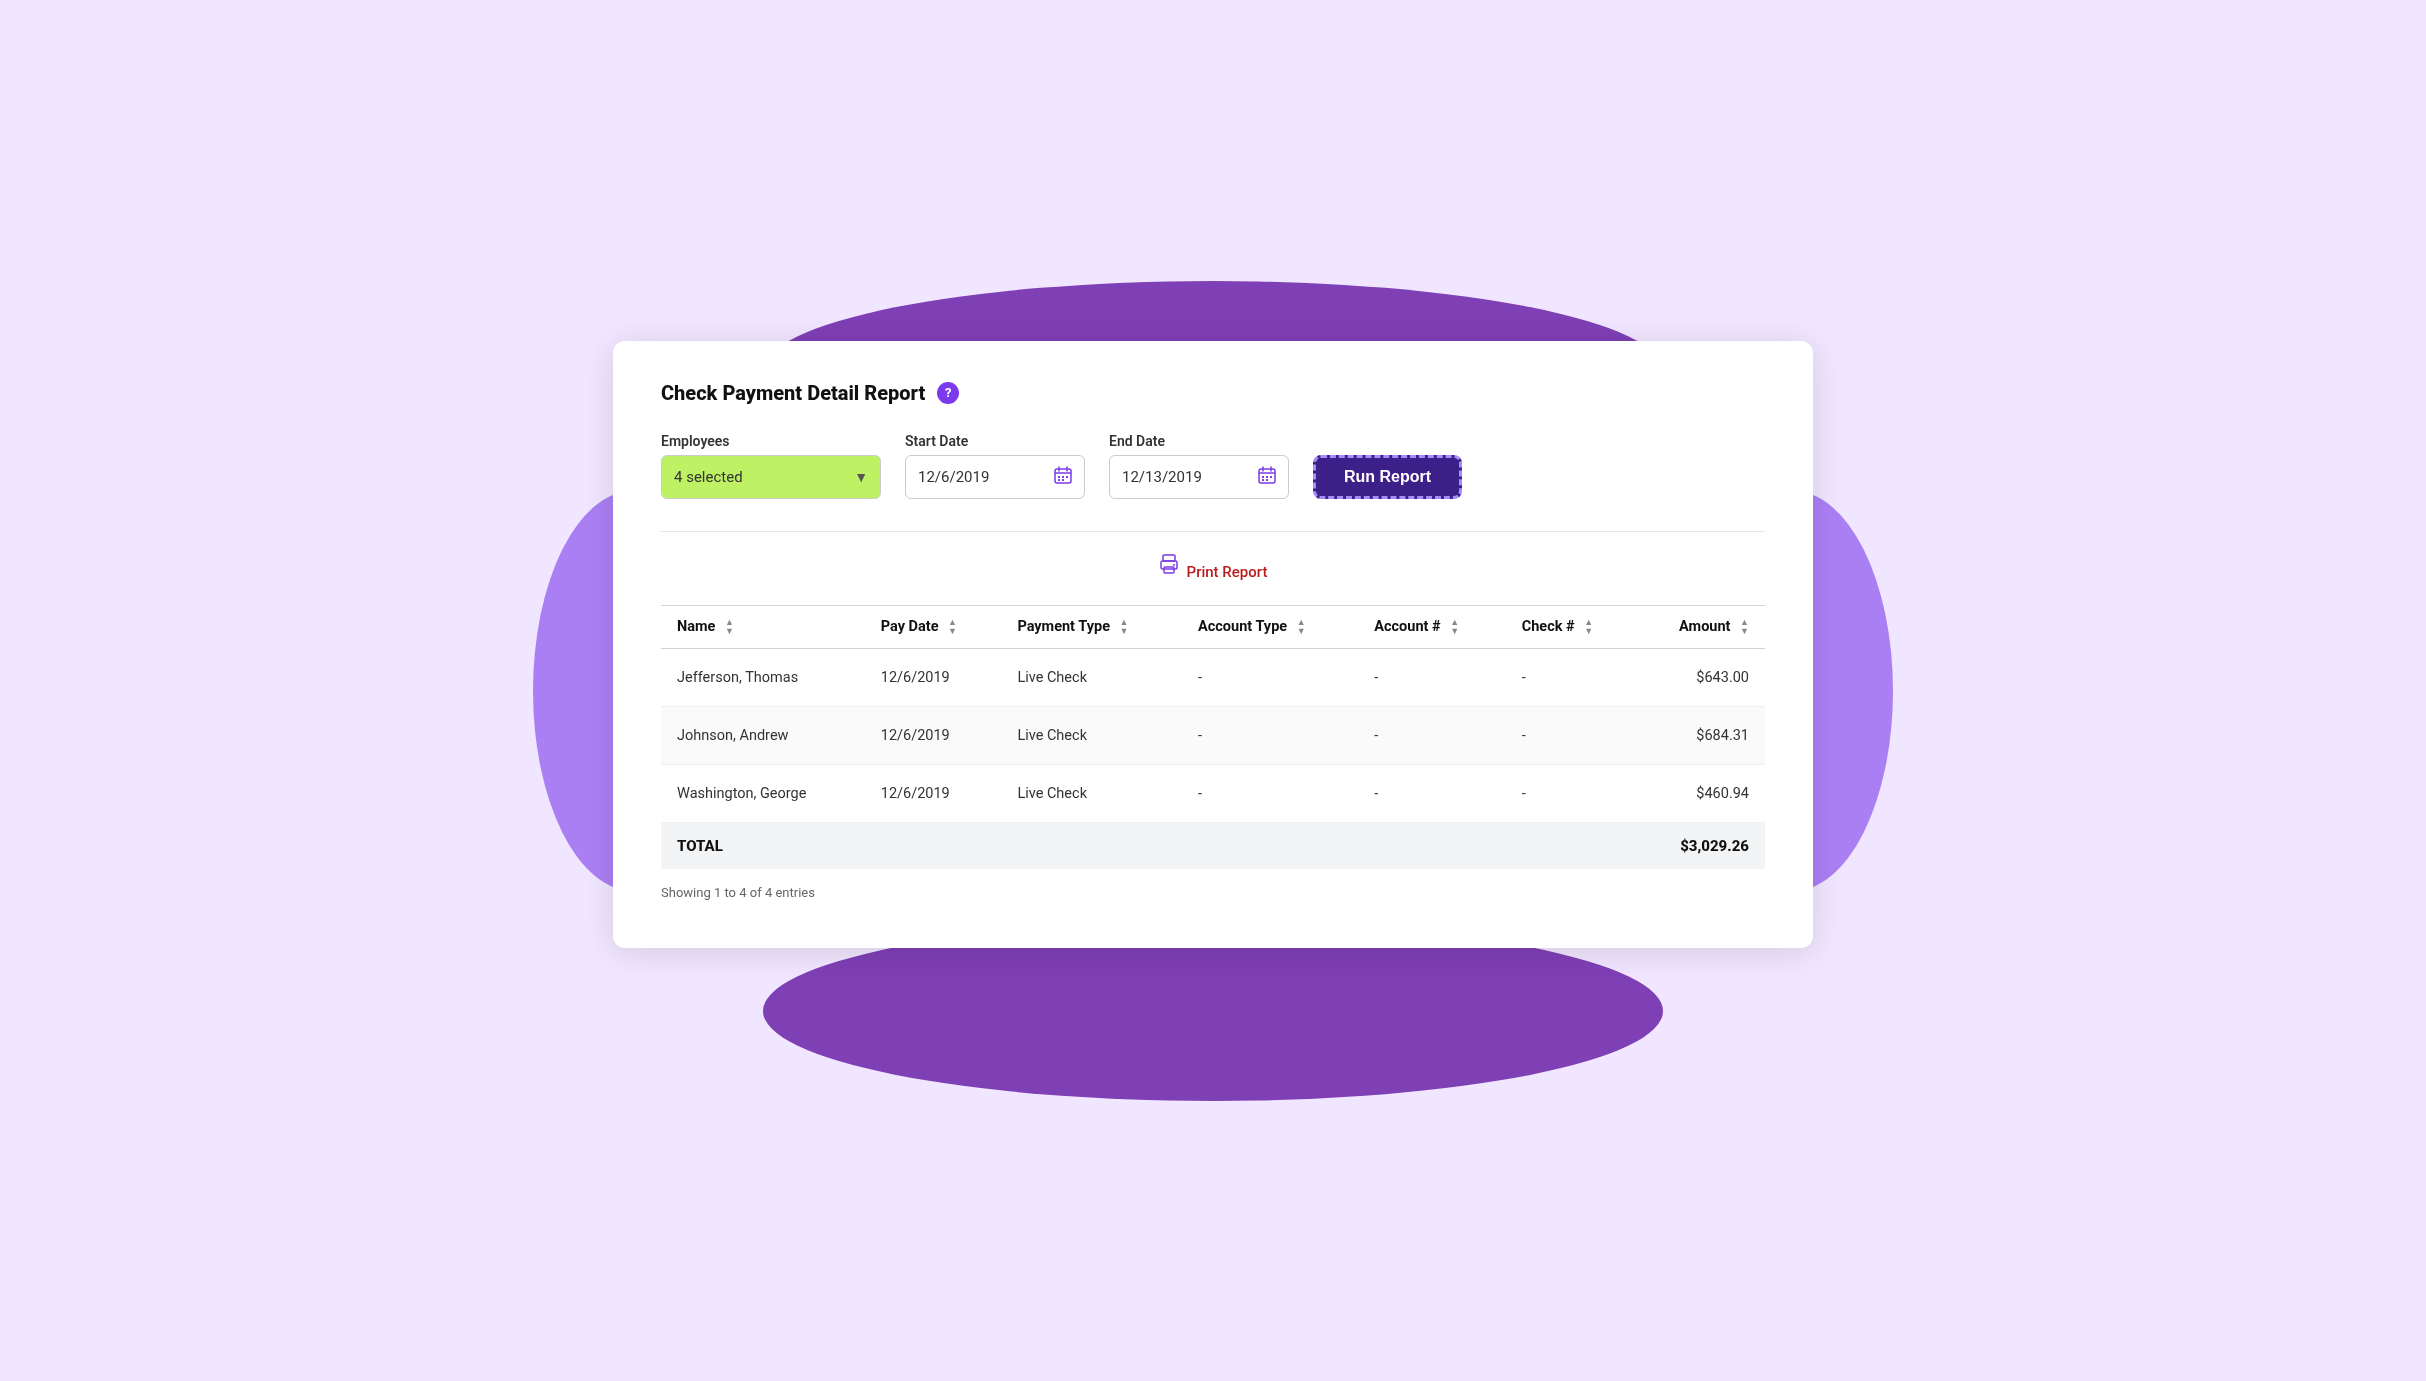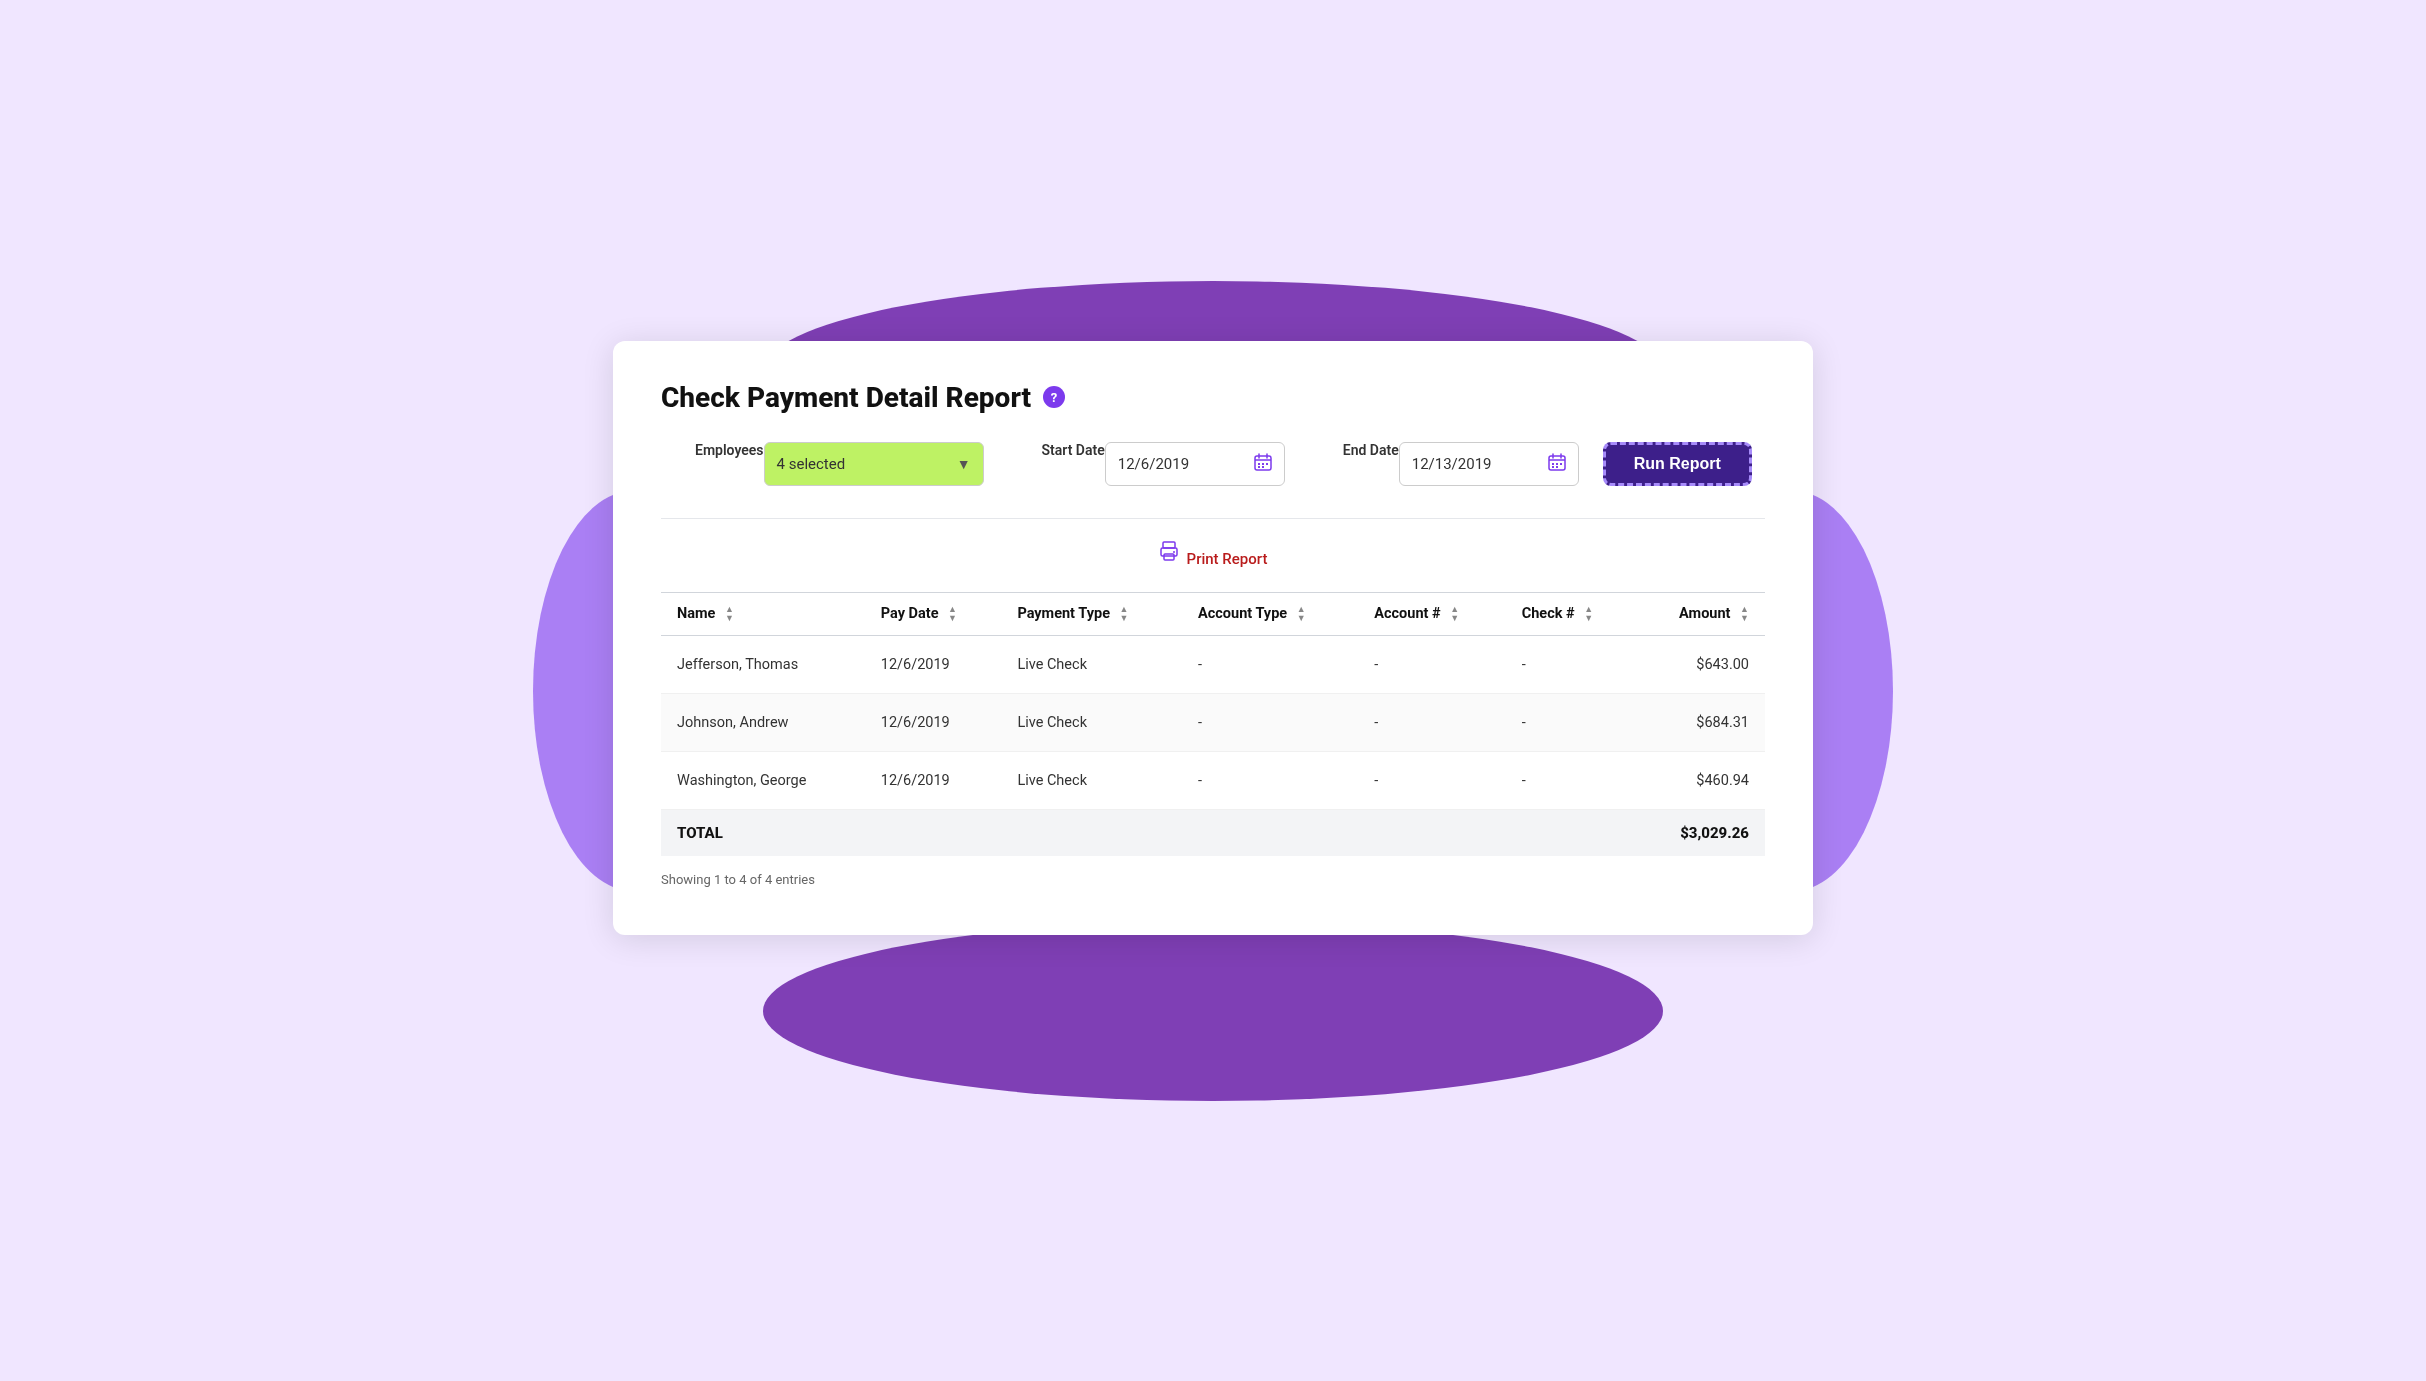--- a/index.html
+++ b/index.html
@@ -83,21 +83,21 @@
 
     
     .page-title-row {
       display: flex;
       align-items: center;
       gap: 12px;
       margin-bottom: 28px;
     }
 
     .page-title {
-      font-size: 28px;
+      font-size: 20px;
       font-weight: 800;
       color: #111;
     }
 
     .help-icon {
       width: 22px;
       height: 22px;
       background: #7c3aed;
       border-radius: 50%;
       display: flex;
@@ -113,22 +113,22 @@
     
     .filters-row {
       display: flex;
       align-items: flex-end;
       gap: 24px;
       margin-bottom: 32px;
     }
 
     .filter-group {
       display: flex;
-      flex-direction: row;
-      margin-left: 34px;
+      flex-direction: column;
+      gap: 6px;
     }
 
     .filter-label {
       font-size: 14px;
       font-weight: 600;
       color: #333;
     }
 
     .filter-select {
       position: relative;

